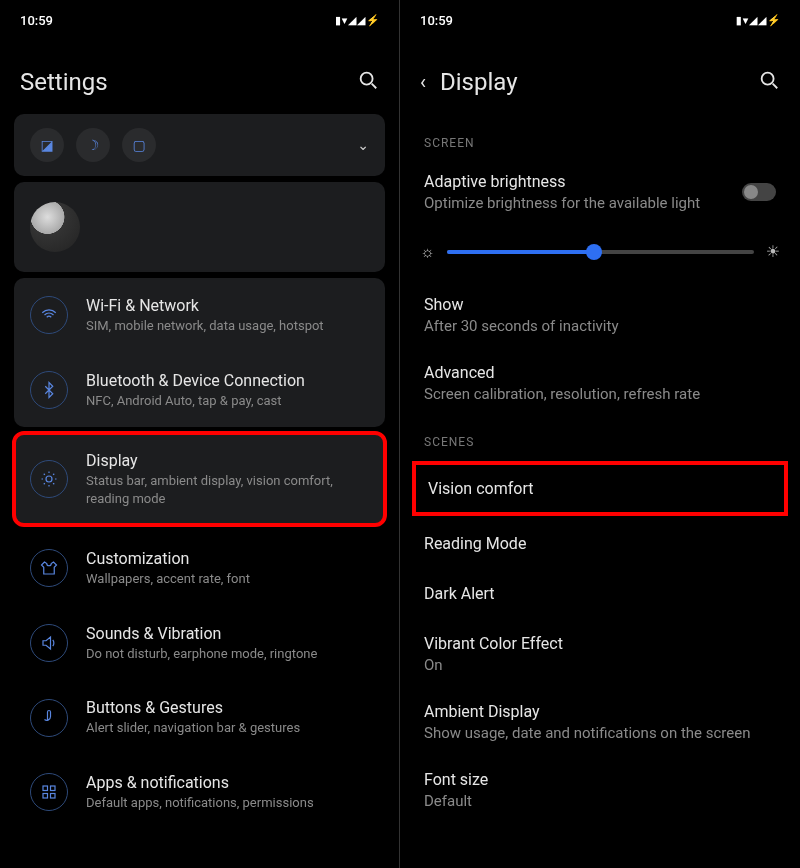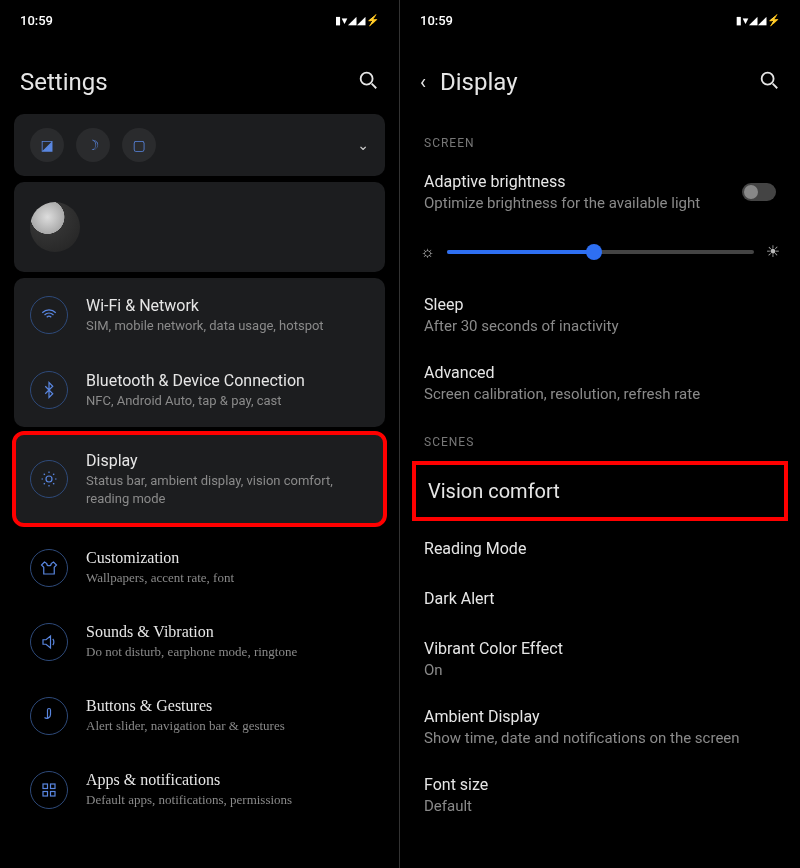--- a/index.html
+++ b/index.html
@@ -110,21 +110,21 @@
     .slider-row { display:flex; align-items:center; gap:12px; padding: 16px 20px 20px 20px;}
     .sun { color:#bbb; font-size:16px; }
     .slider { flex:1; position:relative; height:4px; background:#444; border-radius:2px;}
     .slider .fill{position:absolute;left:0;top:0;height:100%;width:48%;background:#2e6ff2;border-radius:2px;}
     .slider .thumb{position:absolute;left:48%;top:50%;transform:translate(-50%,-50%);width:16px;height:16px;border-radius:50%;background:#2e6ff2;}
     .vision-box {
       margin: 4px 12px;
       border: 4px solid #ff0000;
       padding: 14px 12px;
     }
-    .vision-box .t{font-size:20px;color:#e6e6e6;}
+    .vision-box .t{font-size:16px;color:#e6e6e6;}
   </style>
 </head>
 <body>
 
 <div class="phone left">
   <div class="statusbar">
     <span>10:59</span>
     <span class="status-icons">▮ ▾ ◢ ◢ ⚡</span>
   </div>
 
@@ -188,21 +188,21 @@
             <path d="M12 2v2M12 20v2M4 12H2M22 12h-2M5 5l1.5 1.5M17.5 17.5L19 19M5 19l1.5-1.5M17.5 6.5L19 5"></path>
           </svg>
         </div>
       <div class="texts">
         <div class="t">Display</div>
         <div class="s">Status bar, ambient display, vision comfort, reading mode</div>
       </div>
     </div>
   </div>
 
-  <div class="card" style="background:transparent;font-family:Liberation Serif, serif;">
+  <div class="card" style="background:transparent;">
     <div class="item">
       <div class="icircle">
           <svg viewBox="0 0 24 24">
             <path d="M6 4l-4 4 3 3v9h14v-9l3-3-4-4-3 2a3 3 0 01-6 0z"></path>
           </svg>
         </div>
       <div class="texts">
         <div class="t">Customization</div>
         <div class="s">Wallpapers, accent rate, font</div>
       </div>
@@ -279,21 +279,21 @@
     <div class="slider-row">
       <span class="sun">☼</span>
       <div class="slider">
         <div class="fill"></div>
           <div class="thumb"></div>
       </div>
       <span class="sun">☀</span>
     </div>
 
     <div class="row2">
-      <div class="t">Sleep</div>
+      <div class="t">Show</div>
       <div class="s">After 30 seconds of inactivity</div>
     </div>
 
     <div class="row2">
       <div class="t">Advanced</div>
       <div class="s">Screen calibration, resolution, refresh rate</div>
     </div>
 
     <div class="section-label">SCENES</div>
 
@@ -309,21 +309,21 @@
       <div class="t">Dark Alert</div>
     </div>
 
     <div class="row2">
       <div class="t">Vibrant Color Effect</div>
       <div class="s">On</div>
     </div>
 
     <div class="row2">
       <div class="t">Ambient Display</div>
-      <div class="s">Show time, date and notifications on the screen</div>
+      <div class="s">Show usage, date and notifications on the screen</div>
     </div>
 
     <div class="row2">
       <div class="t">Font size</div>
       <div class="s">Default</div>
     </div>
   </div>
 
 </div>
 

